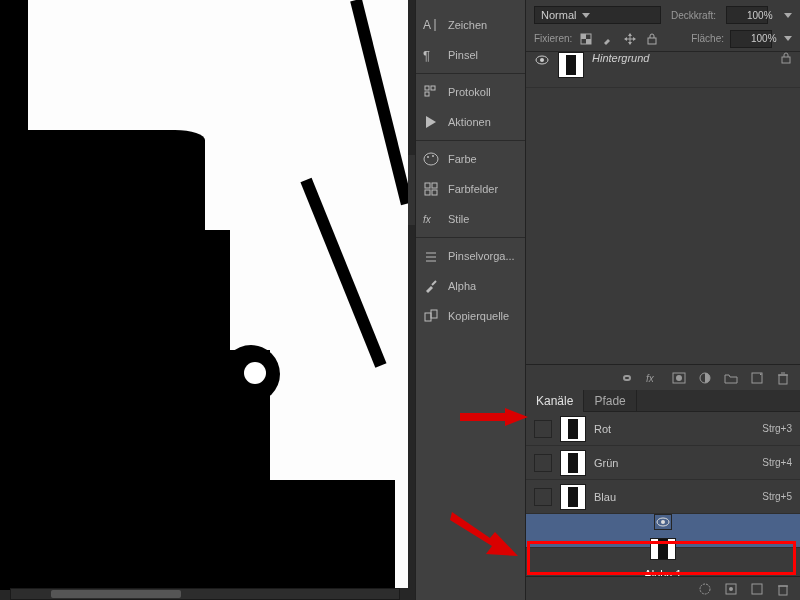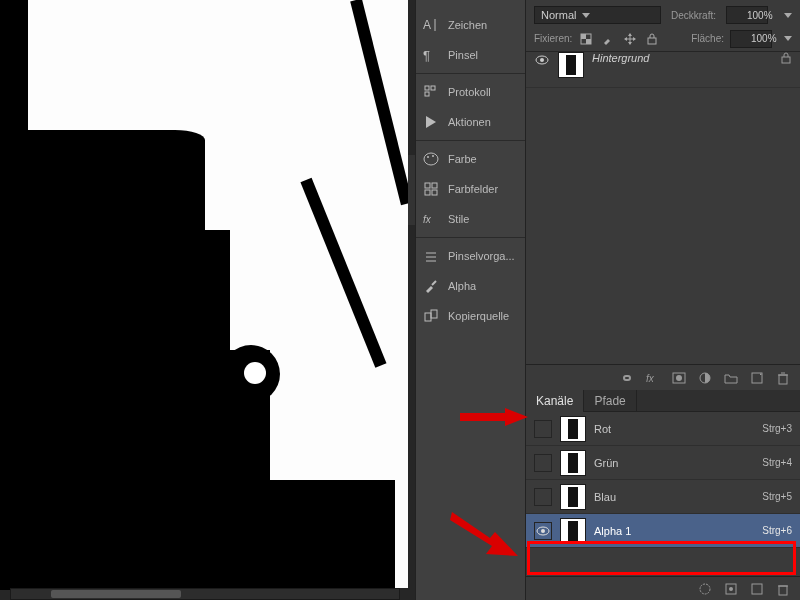--- a/index.html
+++ b/index.html
@@ -130,21 +130,21 @@
     border-right:1px solid #222;
     text-align:center;
   }
   .tab.active { background:#3a3a3a; color:#e0e0e0; }
 
   .channel-row {
     display:flex; align-items:center; height:34px;
     border-bottom:1px solid #2e2e2e;
     padding:0 8px; gap:8px;
   }
-  .channel-row.selected { background:#4a628a; color:#fff; }
+  .channel-row.selected { background:#4a628a; color:#fff;flex-direction:column; }
   .ch-vis { width:18px; height:18px; border:1px solid #252525; display:flex; align-items:center; justify-content:center; }
   .ch-name { flex:1; }
   .ch-short { font-size:10px; color:#bbb; }
   .channel-row.selected .ch-short { color:#e6e6e6; }
   .channel-buttons {
     height:24px; border-top:1px solid #222; background:#3a3a3a;
     display:flex; justify-content:flex-end; align-items:center; gap:12px;
     padding:0 10px;
   }
   .highlight-box {

